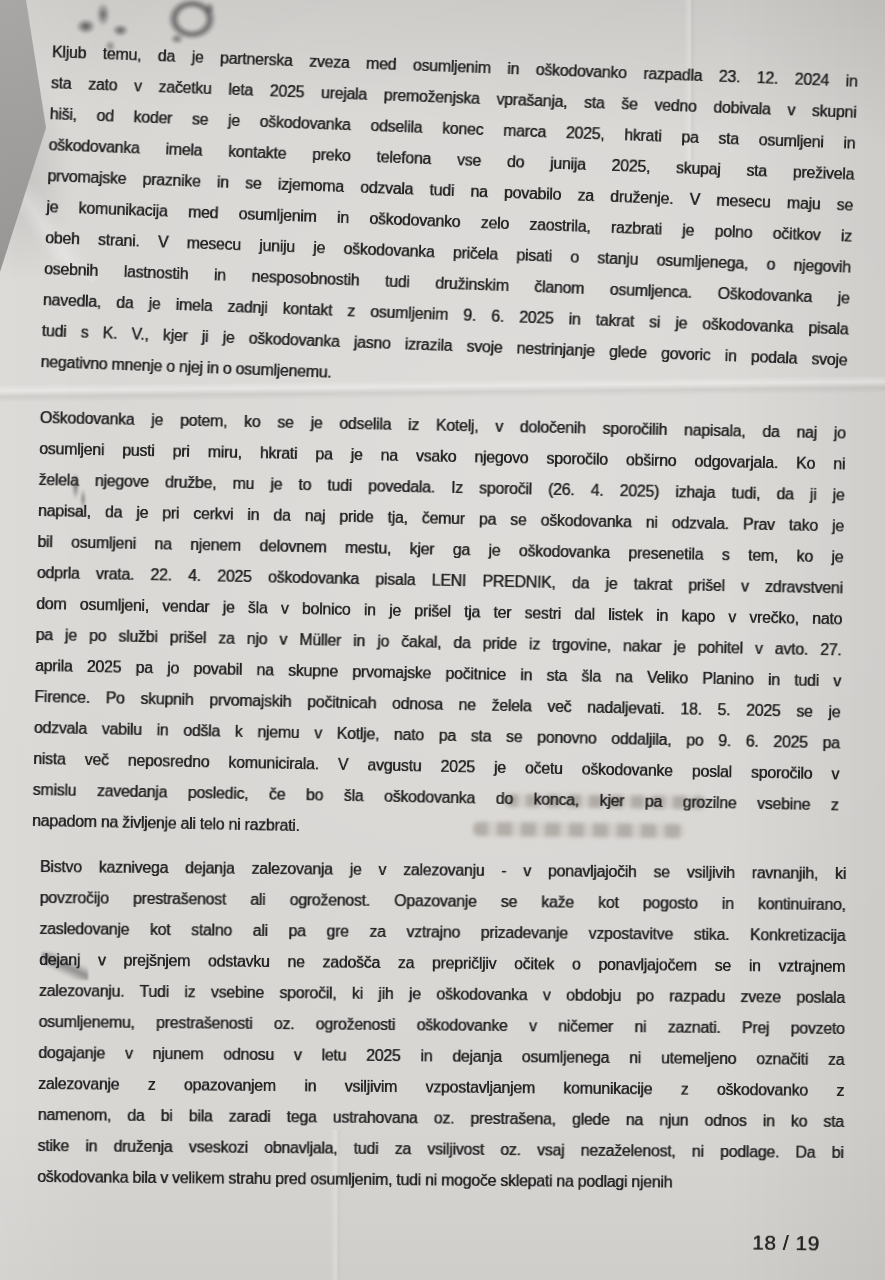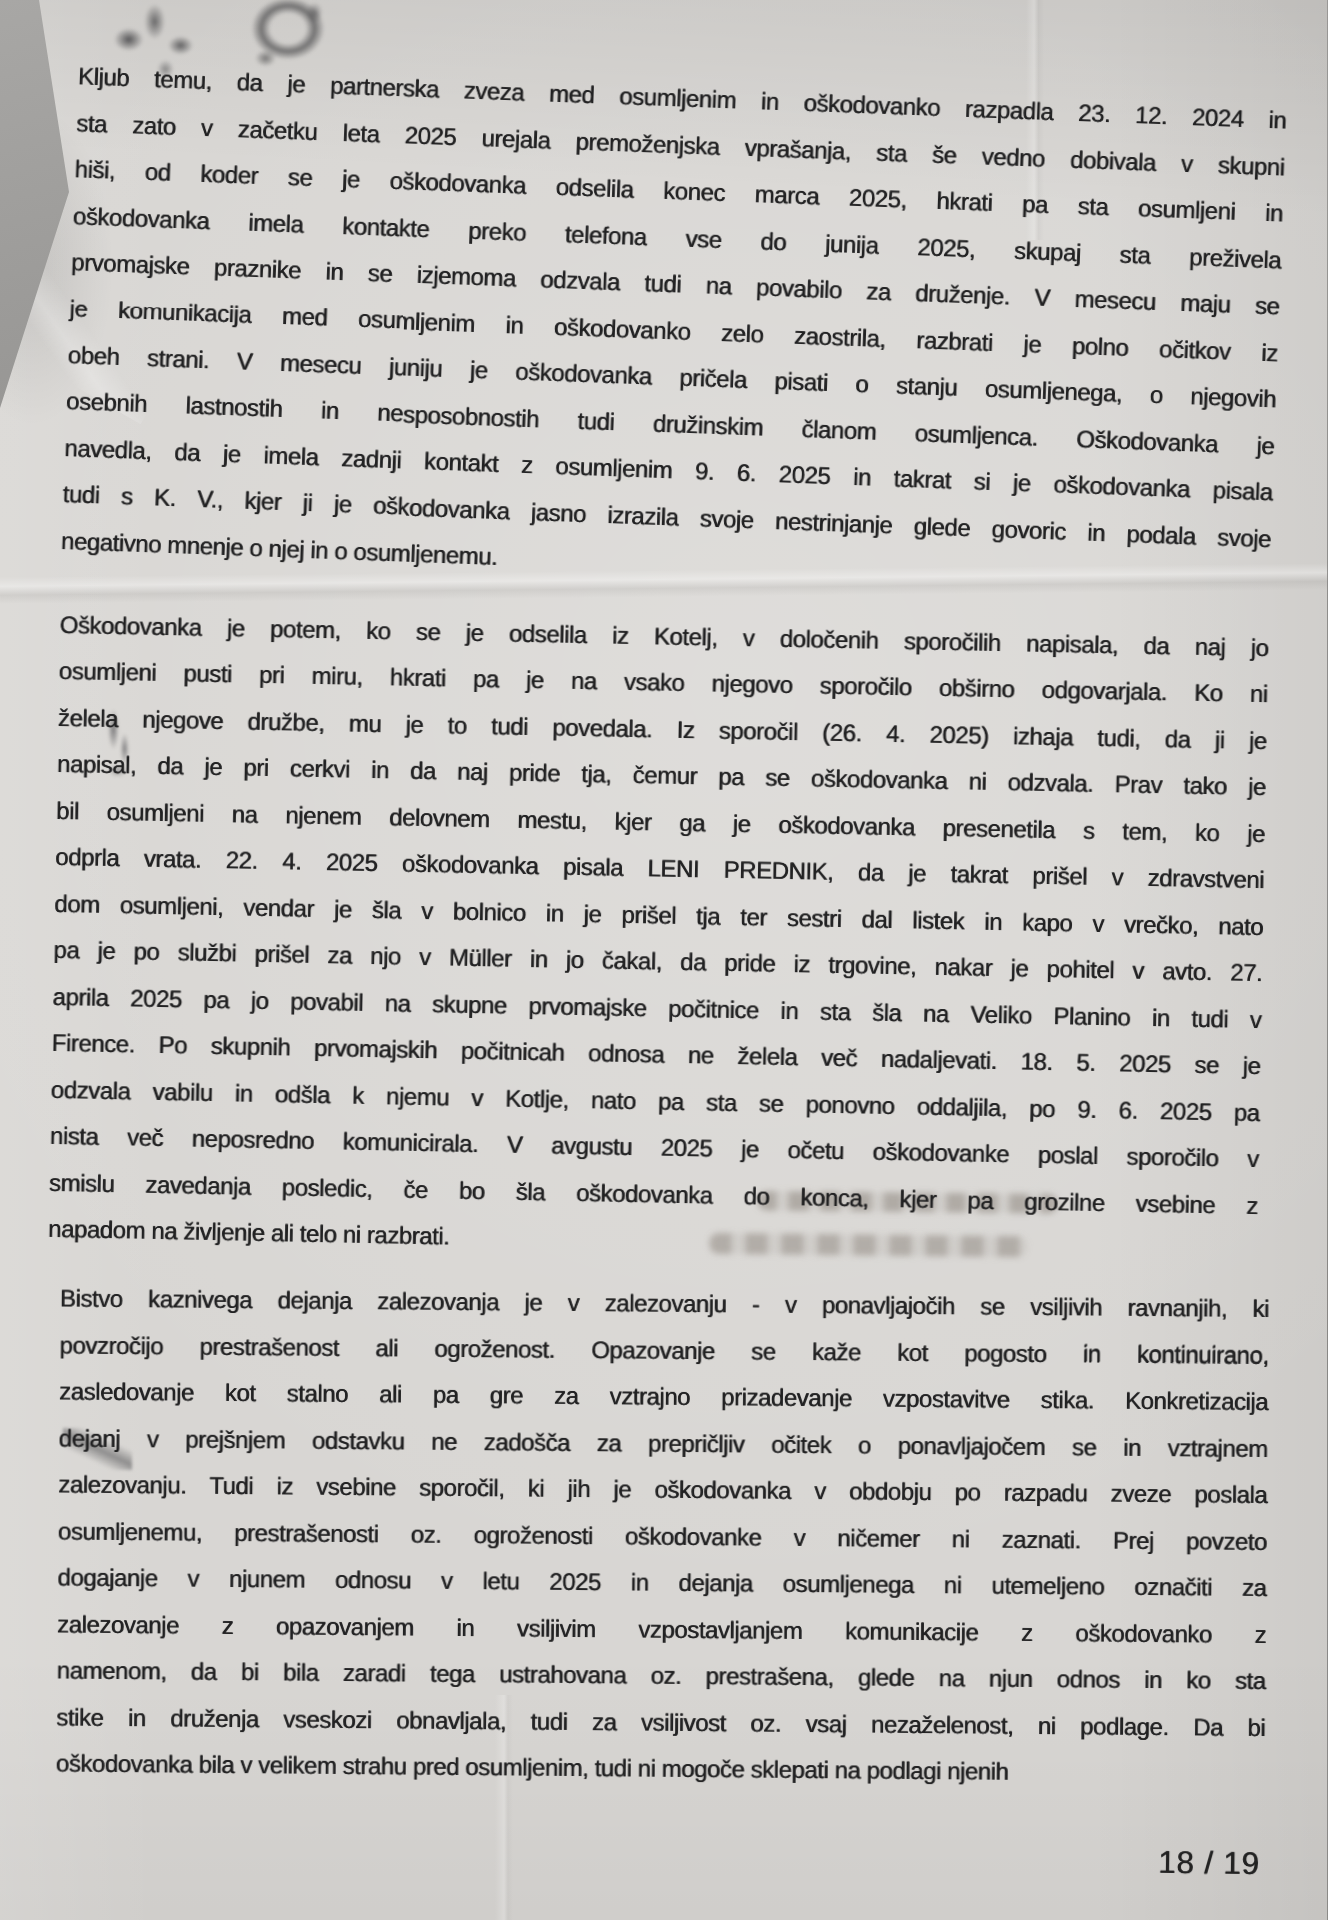--- a/index.html
+++ b/index.html
@@ -39,21 +39,21 @@
     color:#242425;
     text-shadow:0.4px 0 0.2px #2a2a2b;
     filter:blur(0.3px) contrast(1.03);
   }
   .p1{top:36px;transform:rotate(2.1deg);transform-origin:0 100%;}
   .p2{top:402px;transform:rotate(1.1deg);transform-origin:0 0;}
   .p3{top:851px;transform:rotate(0.5deg);transform-origin:0 0;}
   .line{text-align:justify;text-align-last:justify;white-space:normal;}
   .line.last{text-align-last:left;}
   .footer-num{
-    position:absolute;left:772px;top:1231px;
+    position:absolute;left:752px;top:1231px;
     font-size:21px;letter-spacing:0.5px;color:#222;
     text-shadow:0.4px 0 0.2px #2a2a2b;
     transform:rotate(0.8deg);
     filter:blur(0.25px);
   }
   
   .crease-h{
     position:absolute;left:0;right:0;top:380px;height:18px;
     background:linear-gradient(180deg,rgba(255,255,255,0) 0%,rgba(255,255,255,0.45) 35%,rgba(115,113,110,0.16) 68%,rgba(255,255,255,0) 100%);
     transform:rotate(-0.6deg);opacity:.75;pointer-events:none;

